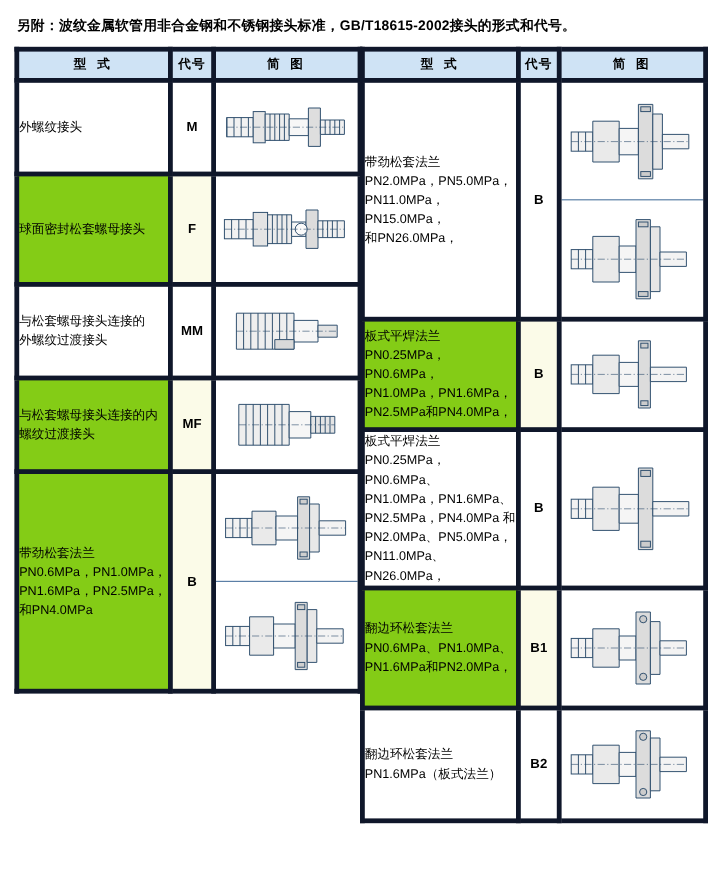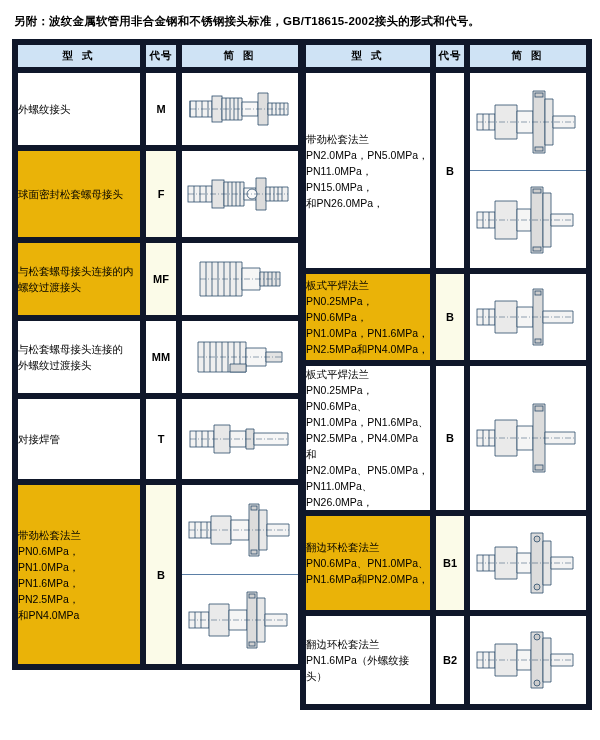--- a/index.html
+++ b/index.html
@@ -38,40 +38,40 @@
     padding: 0;
     vertical-align: top;
   }
   table.half {
     border-collapse: collapse;
     table-layout: fixed;
     width: 100%;
     border: 1px solid #5b7fa6;
   }
   table.half td, table.half th {
-    border: 6px solid #0f172a;
+    border: 4px solid #0f172a;
     padding: 0;
   }
   th.hdr {
     background: #cfe3f5;
     height: 22px;
     font-size: 10.5px;
     font-weight: bold;
     text-align: center;
     letter-spacing: 3px;
     color: #000;
   }
   th.hdr.tight { letter-spacing: 1px; font-family: Liberation Serif, serif; }
   td.namecell {
     font-size: 10.5px;
     line-height: 16px;
     padding: 4px 6px;
     vertical-align: middle;
   }
-  td.namecell.shade { background: #eab308; }
+  td.namecell.shade { background: #84cc16; }
   td.codecell {
     font-size: 11px;
     font-weight: bold;
     text-align: center;
     vertical-align: middle;
   }
   td.codecell.shade { background: #fbfbe8; }
   td.figcell {
     vertical-align: middle;
     text-align: center;
@@ -157,20 +157,42 @@
                         <path d="M86 25 L86 39 M90 25 L90 39 M94 25 L94 39 M98 25 L98 39"></path>
                         <circle cx="68" cy="32" r="5" fill="#fafafa"></circle>
                         <path d="M4 32 L104 32" stroke-dasharray="6 2 1 2" stroke-width="0.5"></path>
                       </g>
                     </svg>
                   </div>
                 </td>
               </tr>
 
               <tr style="height:78px;">
+                <td class="namecell">
+                  <span class="nm-line">与松套螺母接头连接的</span>
+                  <span class="nm-line">外螺纹过渡接头</span>
+                </td>
+                <td class="codecell">MM</td>
+                <td class="figcell">
+                  <div class="figbox">
+                    <svg width="112" height="58" viewBox="0 0 112 58">
+                      <g fill="none" stroke="#2b4b6b" stroke-width="0.8">
+                        <path d="M14 14 L62 14 L62 44 L14 44 Z" fill="#efefef"></path>
+                        <path d="M20 14 L20 44 M26 14 L26 44 M32 14 L32 44 M38 14 L38 44 M44 14 L44 44 M50 14 L50 44 M56 14 L56 44"></path>
+                        <path d="M62 20 L82 20 L82 38 L62 38 Z" fill="#f6f6f6"></path>
+                        <path d="M82 24 L98 24 L98 34 L82 34 Z" fill="#e3e3e3"></path>
+                        <path d="M46 36 L62 36 L62 44 L46 44 Z" fill="#d9d9d9"></path>
+                        <path d="M14 29 L98 29" stroke-dasharray="6 2 1 2" stroke-width="0.5"></path>
+                      </g>
+                    </svg>
+                  </div>
+                </td>
+              </tr>
+
+              <tr style="height:78px;">
                 <td class="namecell shade">
                   <span class="nm-line">与松套螺母接头连接的内</span>
                   <span class="nm-line">螺纹过渡接头</span>
                 </td>
                 <td class="codecell shade">MF</td>
                 <td class="figcell">
                   <div class="figbox">
                     <svg width="112" height="58" viewBox="0 0 112 58">
                       <g fill="none" stroke="#2b4b6b" stroke-width="0.8">
                         <path d="M16 12 L58 12 L58 46 L16 46 Z" fill="#eeeeee"></path>
@@ -178,63 +200,20 @@
                         <path d="M58 18 L76 18 L76 40 L58 40 Z" fill="#f6f6f6"></path>
                         <path d="M76 22 L96 22 L96 36 L76 36 Z" fill="#e4e4e4"></path>
                         <path d="M80 22 L80 36 M84 22 L84 36 M88 22 L88 36 M92 22 L92 36"></path>
                         <path d="M16 29 L96 29" stroke-dasharray="6 2 1 2" stroke-width="0.5"></path>
                       </g>
                     </svg>
                   </div>
                 </td>
               </tr>
 
-              <tr style="height:78px;">
-                <td class="namecell">
-                  <span class="nm-line">与松套螺母接头连接的</span>
-                  <span class="nm-line">外螺纹过渡接头</span>
-                </td>
-                <td class="codecell">MM</td>
-                <td class="figcell">
-                  <div class="figbox">
-                    <svg width="112" height="58" viewBox="0 0 112 58">
-                      <g fill="none" stroke="#2b4b6b" stroke-width="0.8">
-                        <path d="M14 14 L62 14 L62 44 L14 44 Z" fill="#efefef"></path>
-                        <path d="M20 14 L20 44 M26 14 L26 44 M32 14 L32 44 M38 14 L38 44 M44 14 L44 44 M50 14 L50 44 M56 14 L56 44"></path>
-                        <path d="M62 20 L82 20 L82 38 L62 38 Z" fill="#f6f6f6"></path>
-                        <path d="M82 24 L98 24 L98 34 L82 34 Z" fill="#e3e3e3"></path>
-                        <path d="M46 36 L62 36 L62 44 L46 44 Z" fill="#d9d9d9"></path>
-                        <path d="M14 29 L98 29" stroke-dasharray="6 2 1 2" stroke-width="0.5"></path>
-                      </g>
-                    </svg>
-                  </div>
-                </td>
-              </tr>
-
-              <tr style="height:86px;">
-                <td class="namecell">
-                  <span class="nm-line">对接焊管</span>
-                </td>
-                <td class="codecell">T</td>
-                <td class="figcell">
-                  <div class="figbox">
-                    <svg width="112" height="60" viewBox="0 0 112 60">
-                      <g fill="none" stroke="#2b4b6b" stroke-width="0.8">
-                        <rect x="6" y="22" width="24" height="16" fill="#f2f2f2"></rect>
-                        <path d="M12 22 L12 38 M18 22 L18 38 M24 22 L24 38"></path>
-                        <path d="M30 16 L46 16 L46 44 L30 44 Z" fill="#e8e8e8"></path>
-                        <path d="M46 22 L62 22 L62 38 L46 38 Z" fill="#f4f4f4"></path>
-                        <path d="M62 20 L70 20 L70 40 L62 40 Z" fill="#dedede"></path>
-                        <path d="M70 24 L104 24 L104 36 L70 36 Z" fill="#f6f6f6"></path>
-                        <path d="M6 30 L104 30" stroke-dasharray="6 2 1 2" stroke-width="0.5"></path>
-                      </g>
-                    </svg>
-                  </div>
-                </td>
-              </tr>
 
               <tr style="height:180px;">
                 <td class="namecell shade">
                   <span class="nm-line">带劲松套法兰</span>
                   <span class="nm-line">PN0.6MPa，PN1.0MPa，</span>
                   <span class="nm-line">PN1.6MPa，PN2.5MPa，</span>
                   <span class="nm-line">和PN4.0MPa</span>
                 </td>
                 <td class="codecell shade">B</td>
                 <td class="figcell" style="padding:0;">
@@ -415,21 +394,21 @@
                         <path d="M4 42 L100 42" stroke-dasharray="6 2 1 2" stroke-width="0.5"></path>
                       </g>
                     </svg>
                   </div>
                 </td>
               </tr>
 
               <tr style="height:94px;">
                 <td class="namecell">
                   <span class="nm-line">翻边环松套法兰</span>
-                  <span class="nm-line">PN1.6MPa（外螺纹接头）</span>
+                  <span class="nm-line">PN1.6MPa（板式法兰）</span>
                 </td>
                 <td class="codecell">B2</td>
                 <td class="figcell">
                   <div class="figbox">
                     <svg width="110" height="80" viewBox="0 0 110 80">
                       <g fill="none" stroke="#2b4b6b" stroke-width="0.8">
                         <rect x="4" y="32" width="18" height="16" fill="#f2f2f2"></rect>
                         <path d="M10 32 L10 48 M16 32 L16 48"></path>
                         <path d="M22 24 L44 24 L44 56 L22 56 Z" fill="#eaeaea"></path>
                         <path d="M44 30 L58 30 L58 50 L44 50 Z" fill="#f5f5f5"></path>

